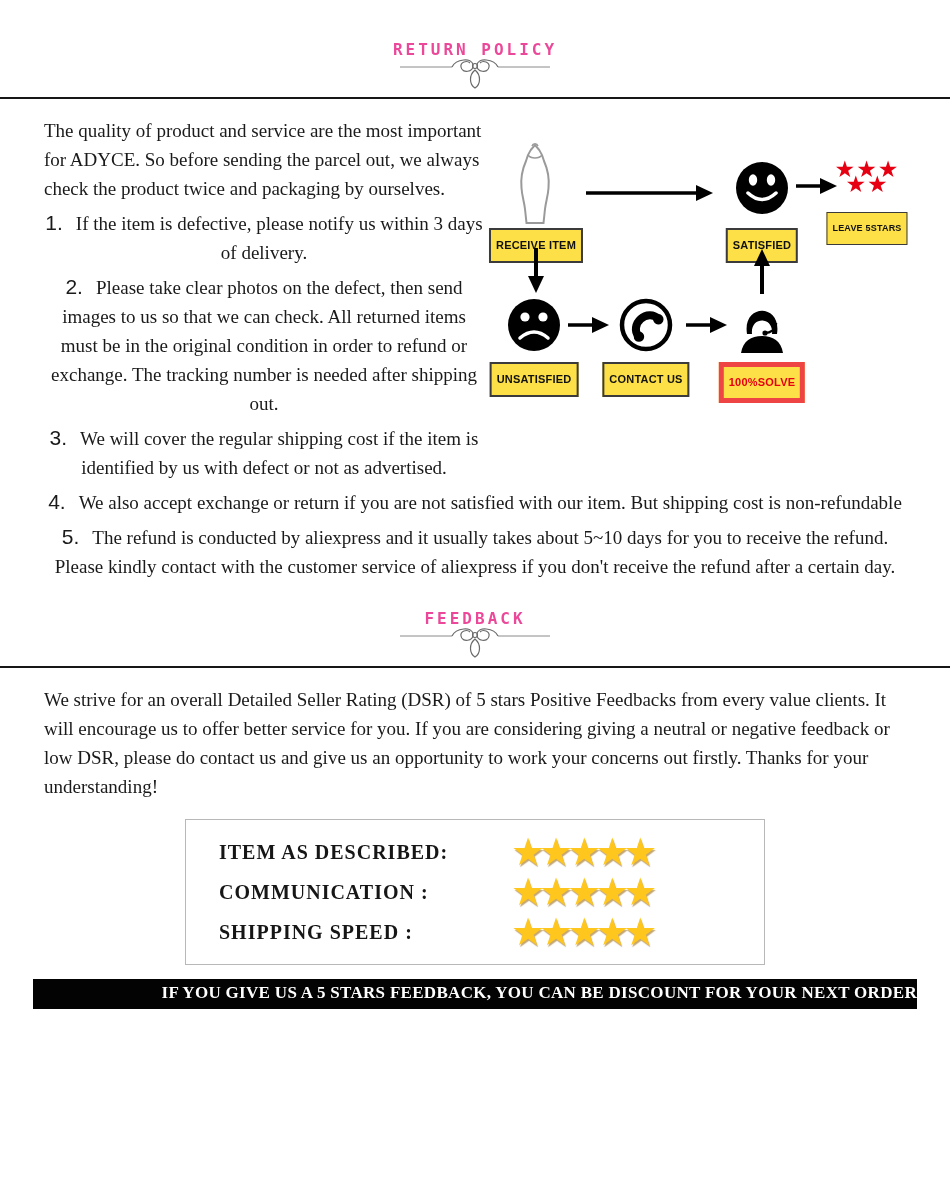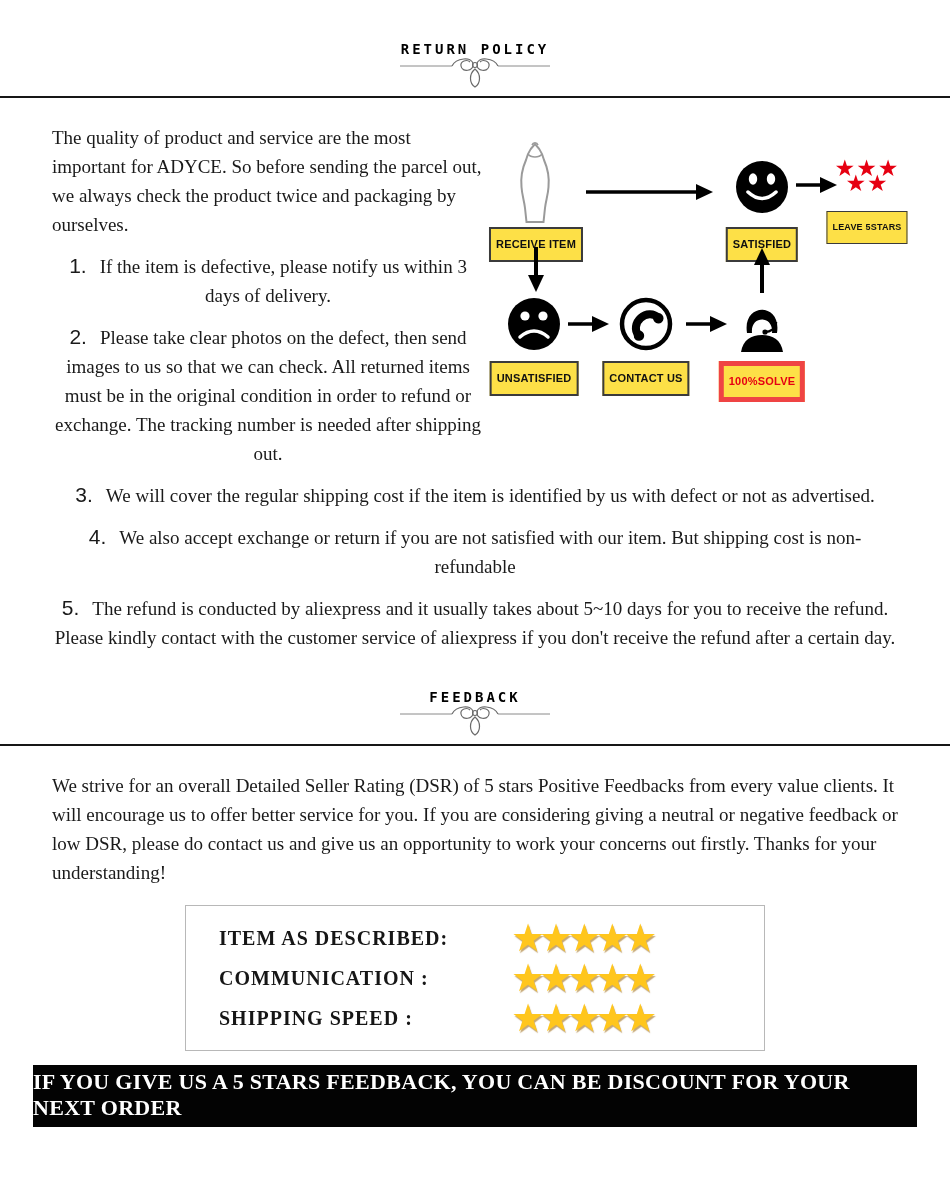--- a/index.html
+++ b/index.html
@@ -3,27 +3,27 @@
 <meta charset="utf-8">
 <style>
   html,body{margin:0;padding:0;}
   body{
     width:950px;height:1183px;background:#ffffff;overflow:hidden;position:relative;
     font-family:"Liberation Serif",serif;color:#1a1a1a;
   }
   .section-header{text-align:center;padding-top:40px;}
   .section-header.second{padding-top:24px;}
   .sec-title{
-    font-family:"DejaVu Sans Mono",monospace;font-size:14px;font-weight:600;
-    letter-spacing:3px;margin:0;color:#000000;display:inline-block;
+    font-family:"DejaVu Sans Mono",monospace;font-size:16px;font-weight:600;
+    letter-spacing:3px;margin:0;color:#ec4899;display:inline-block;
   }
   .flourish{display:block;margin:-2px auto 0;}
   .rule{border:none;border-top:2px solid #161616;margin:6px 0 0;}
   .content{padding:13px 40px 0;font-size:19px;line-height:29px;}
-  .content p{margin:12px;}
+  .content p{margin:4px;}
   p.li{margin-top:5px;text-align:center;}
   .num{font-family:"Liberation Sans",sans-serif;font-size:21px;margin-right:13px;}
   
   .flowchart{float:right;width:420px;height:330px;position:relative;margin:24px -4px 4px 10px;}
   .fc-abs{position:absolute;}
   .fc-label{
     position:absolute;transform:translateX(-50%);white-space:nowrap;
     font-family:"Liberation Sans",sans-serif;font-size:11px;font-weight:bold;
     color:#111;background:#fde047;border:2px solid #3b3b3b;padding:1px 5px;letter-spacing:.2px;
   }
@@ -31,22 +31,22 @@
   .fc-label.red{color:#e60012;border:5px solid #ef4444;}
   .red-stars{position:absolute;text-align:center;line-height:19px;font-size:23px;color:#e60012;letter-spacing:1px;}
   .red-stars div{margin:0;}
   
   .rating-table{width:578px;margin:18px auto 13px;border:1px solid #b8b8b8;padding:12px 0;}
   .r-row{display:flex;align-items:center;height:40px;padding-left:33px;}
   .r-label{width:292px;font-weight:bold;font-size:20px;letter-spacing:1px;color:#161616;}
   .r-stars{font-size:38px;line-height:1;color:#ffc61d;letter-spacing:-6px;
     text-shadow:1px 2px 1px rgba(150,95,0,.55);}
   .banner{
-    margin:14px 33px 0;background:#030303;color:#ffffff;text-align:left;
-    font-weight:bold;font-size:22px;letter-spacing:.3px;padding:4px 0 6px;
+    margin:14px 33px 0;background:#030303;color:#ffffff;text-align:right;
+    font-weight:bold;font-size:17px;letter-spacing:.3px;padding:4px 0 6px;
   }
 </style>
 </head>
 <body>
 
 <div class="section-header">
   <h1 class="sec-title">RETURN POLICY</h1>
   <svg class="flourish" width="150" height="34" viewBox="0 0 150 34">
     <path d="M0,10 H52 M150,10 H98" stroke="#8a8a8a" stroke-width="1" fill="none"></path>
     <path d="M52,10 C56,2 72,0 73,8 C74,15 62,17 61,10 C60,5 67,3 70,6" fill="none" stroke="#6a6a6a" stroke-width="1.2"></path>

